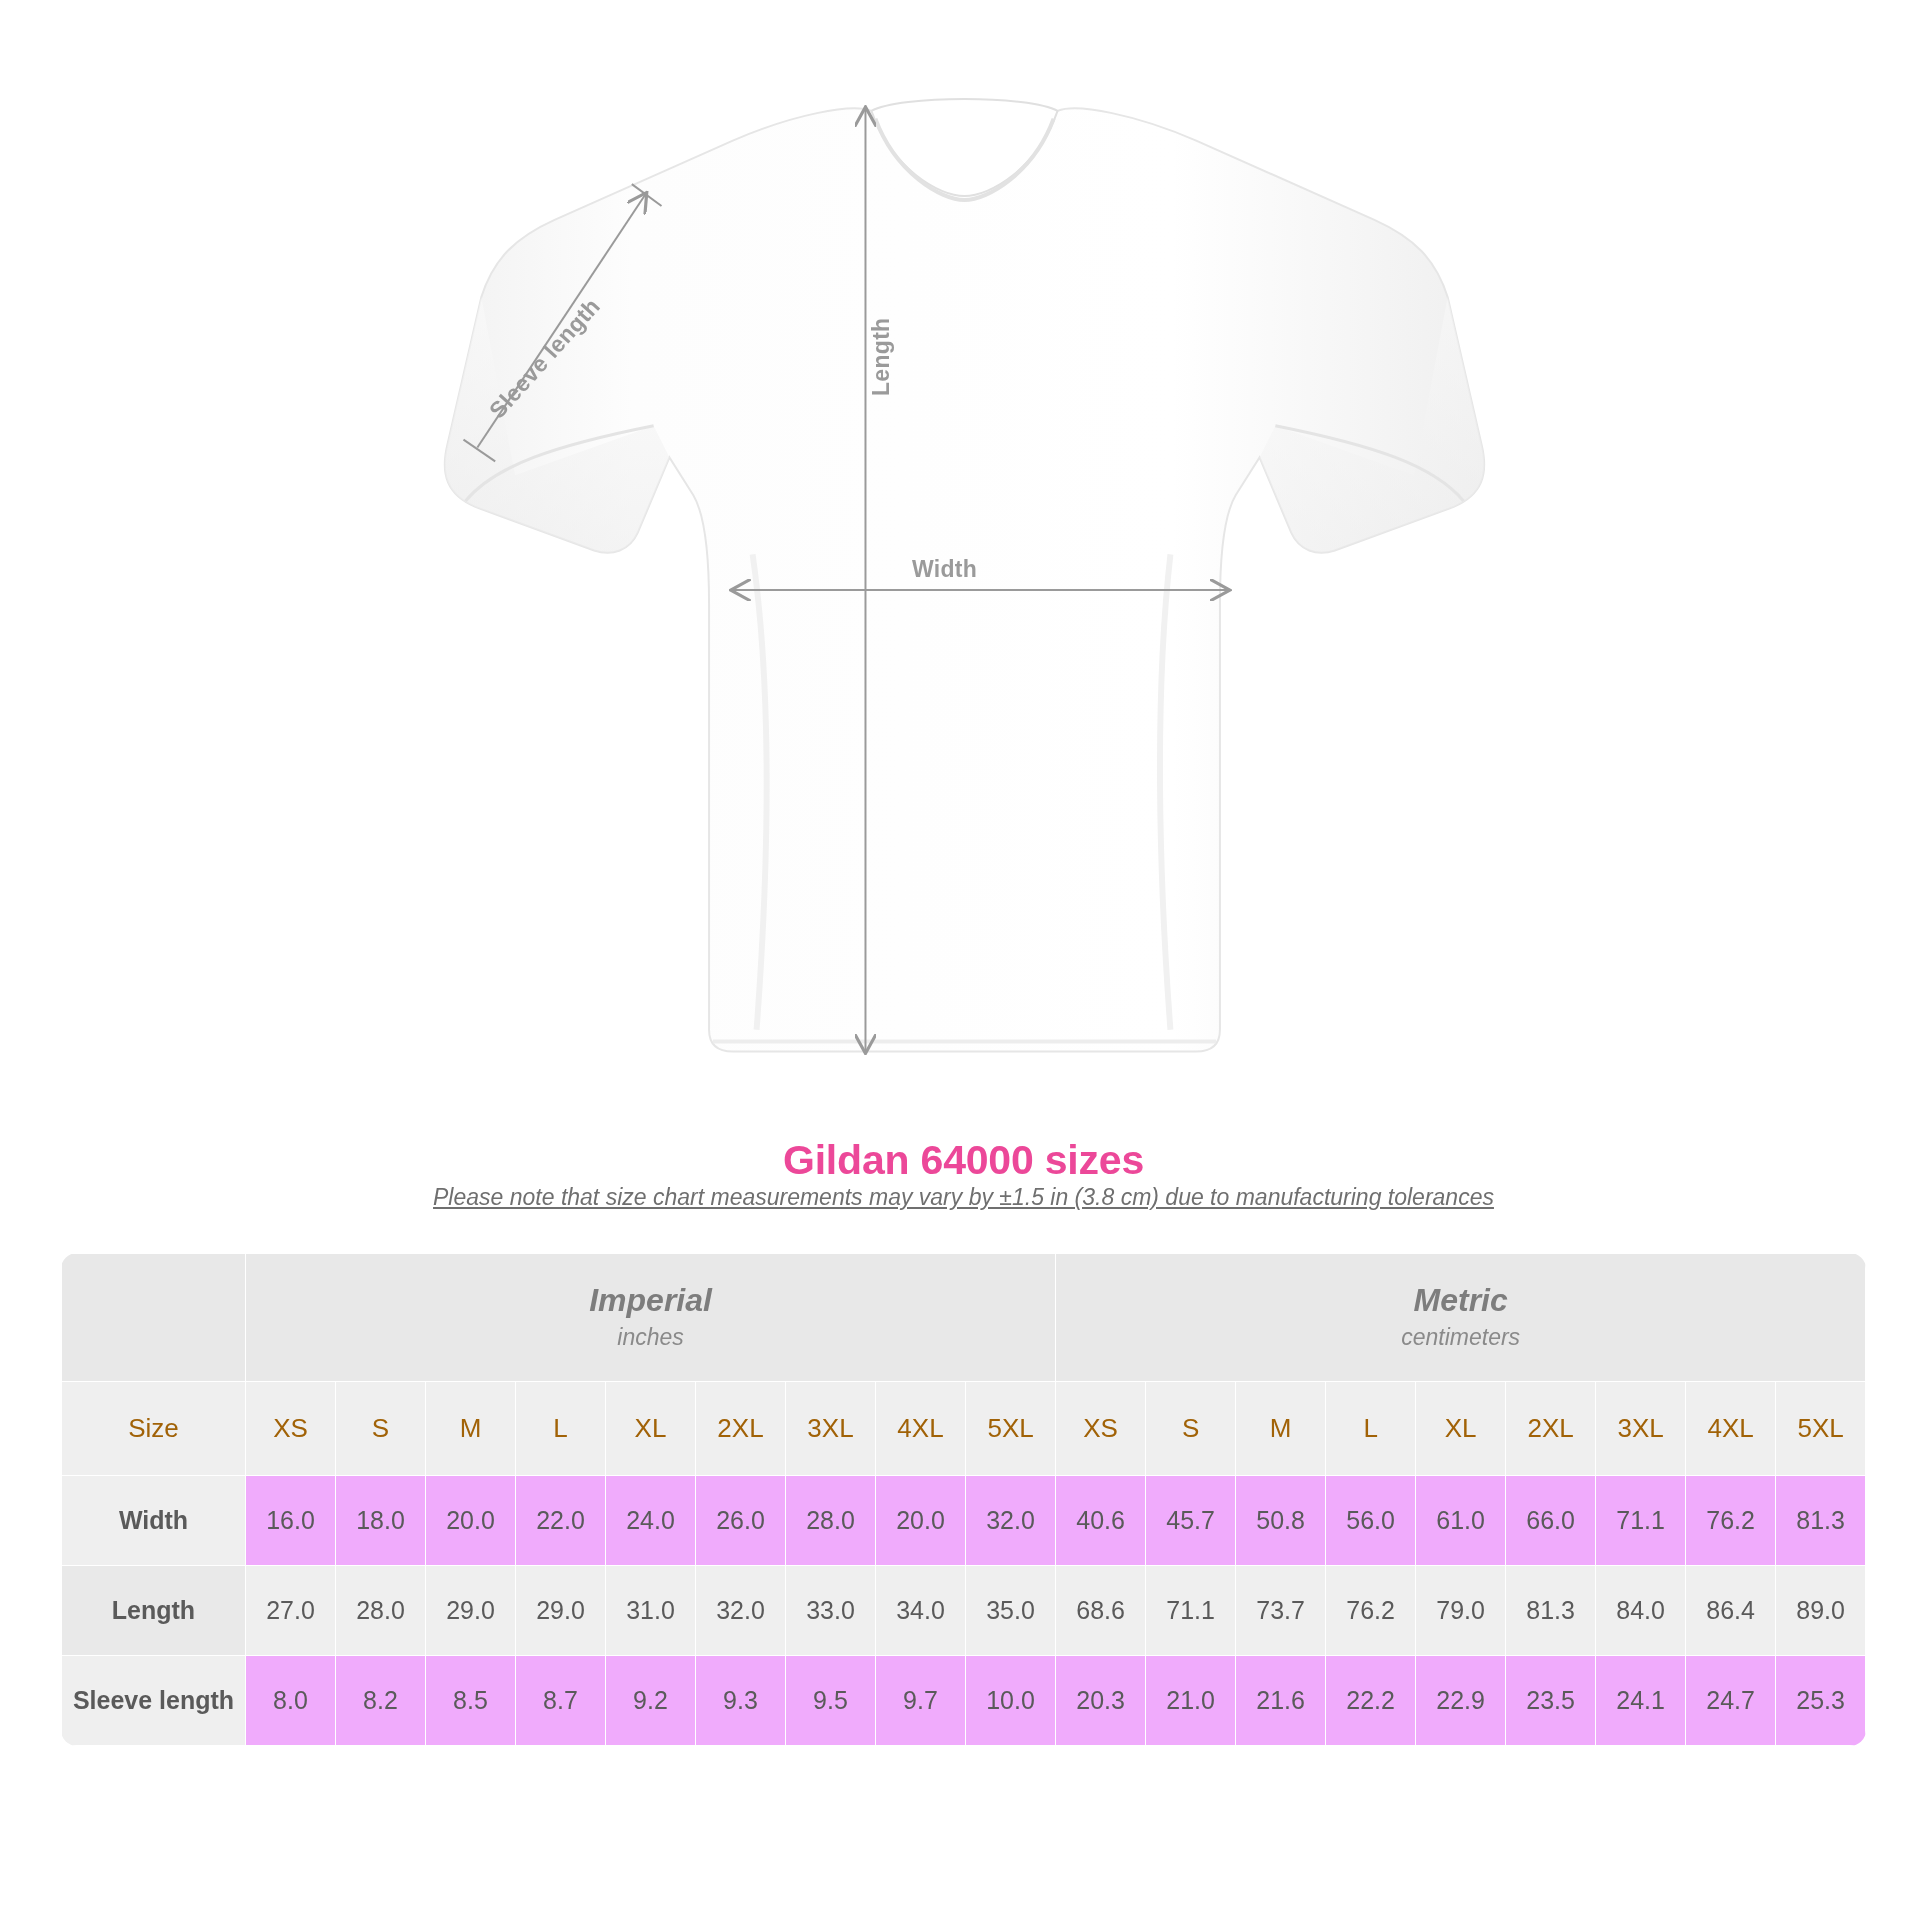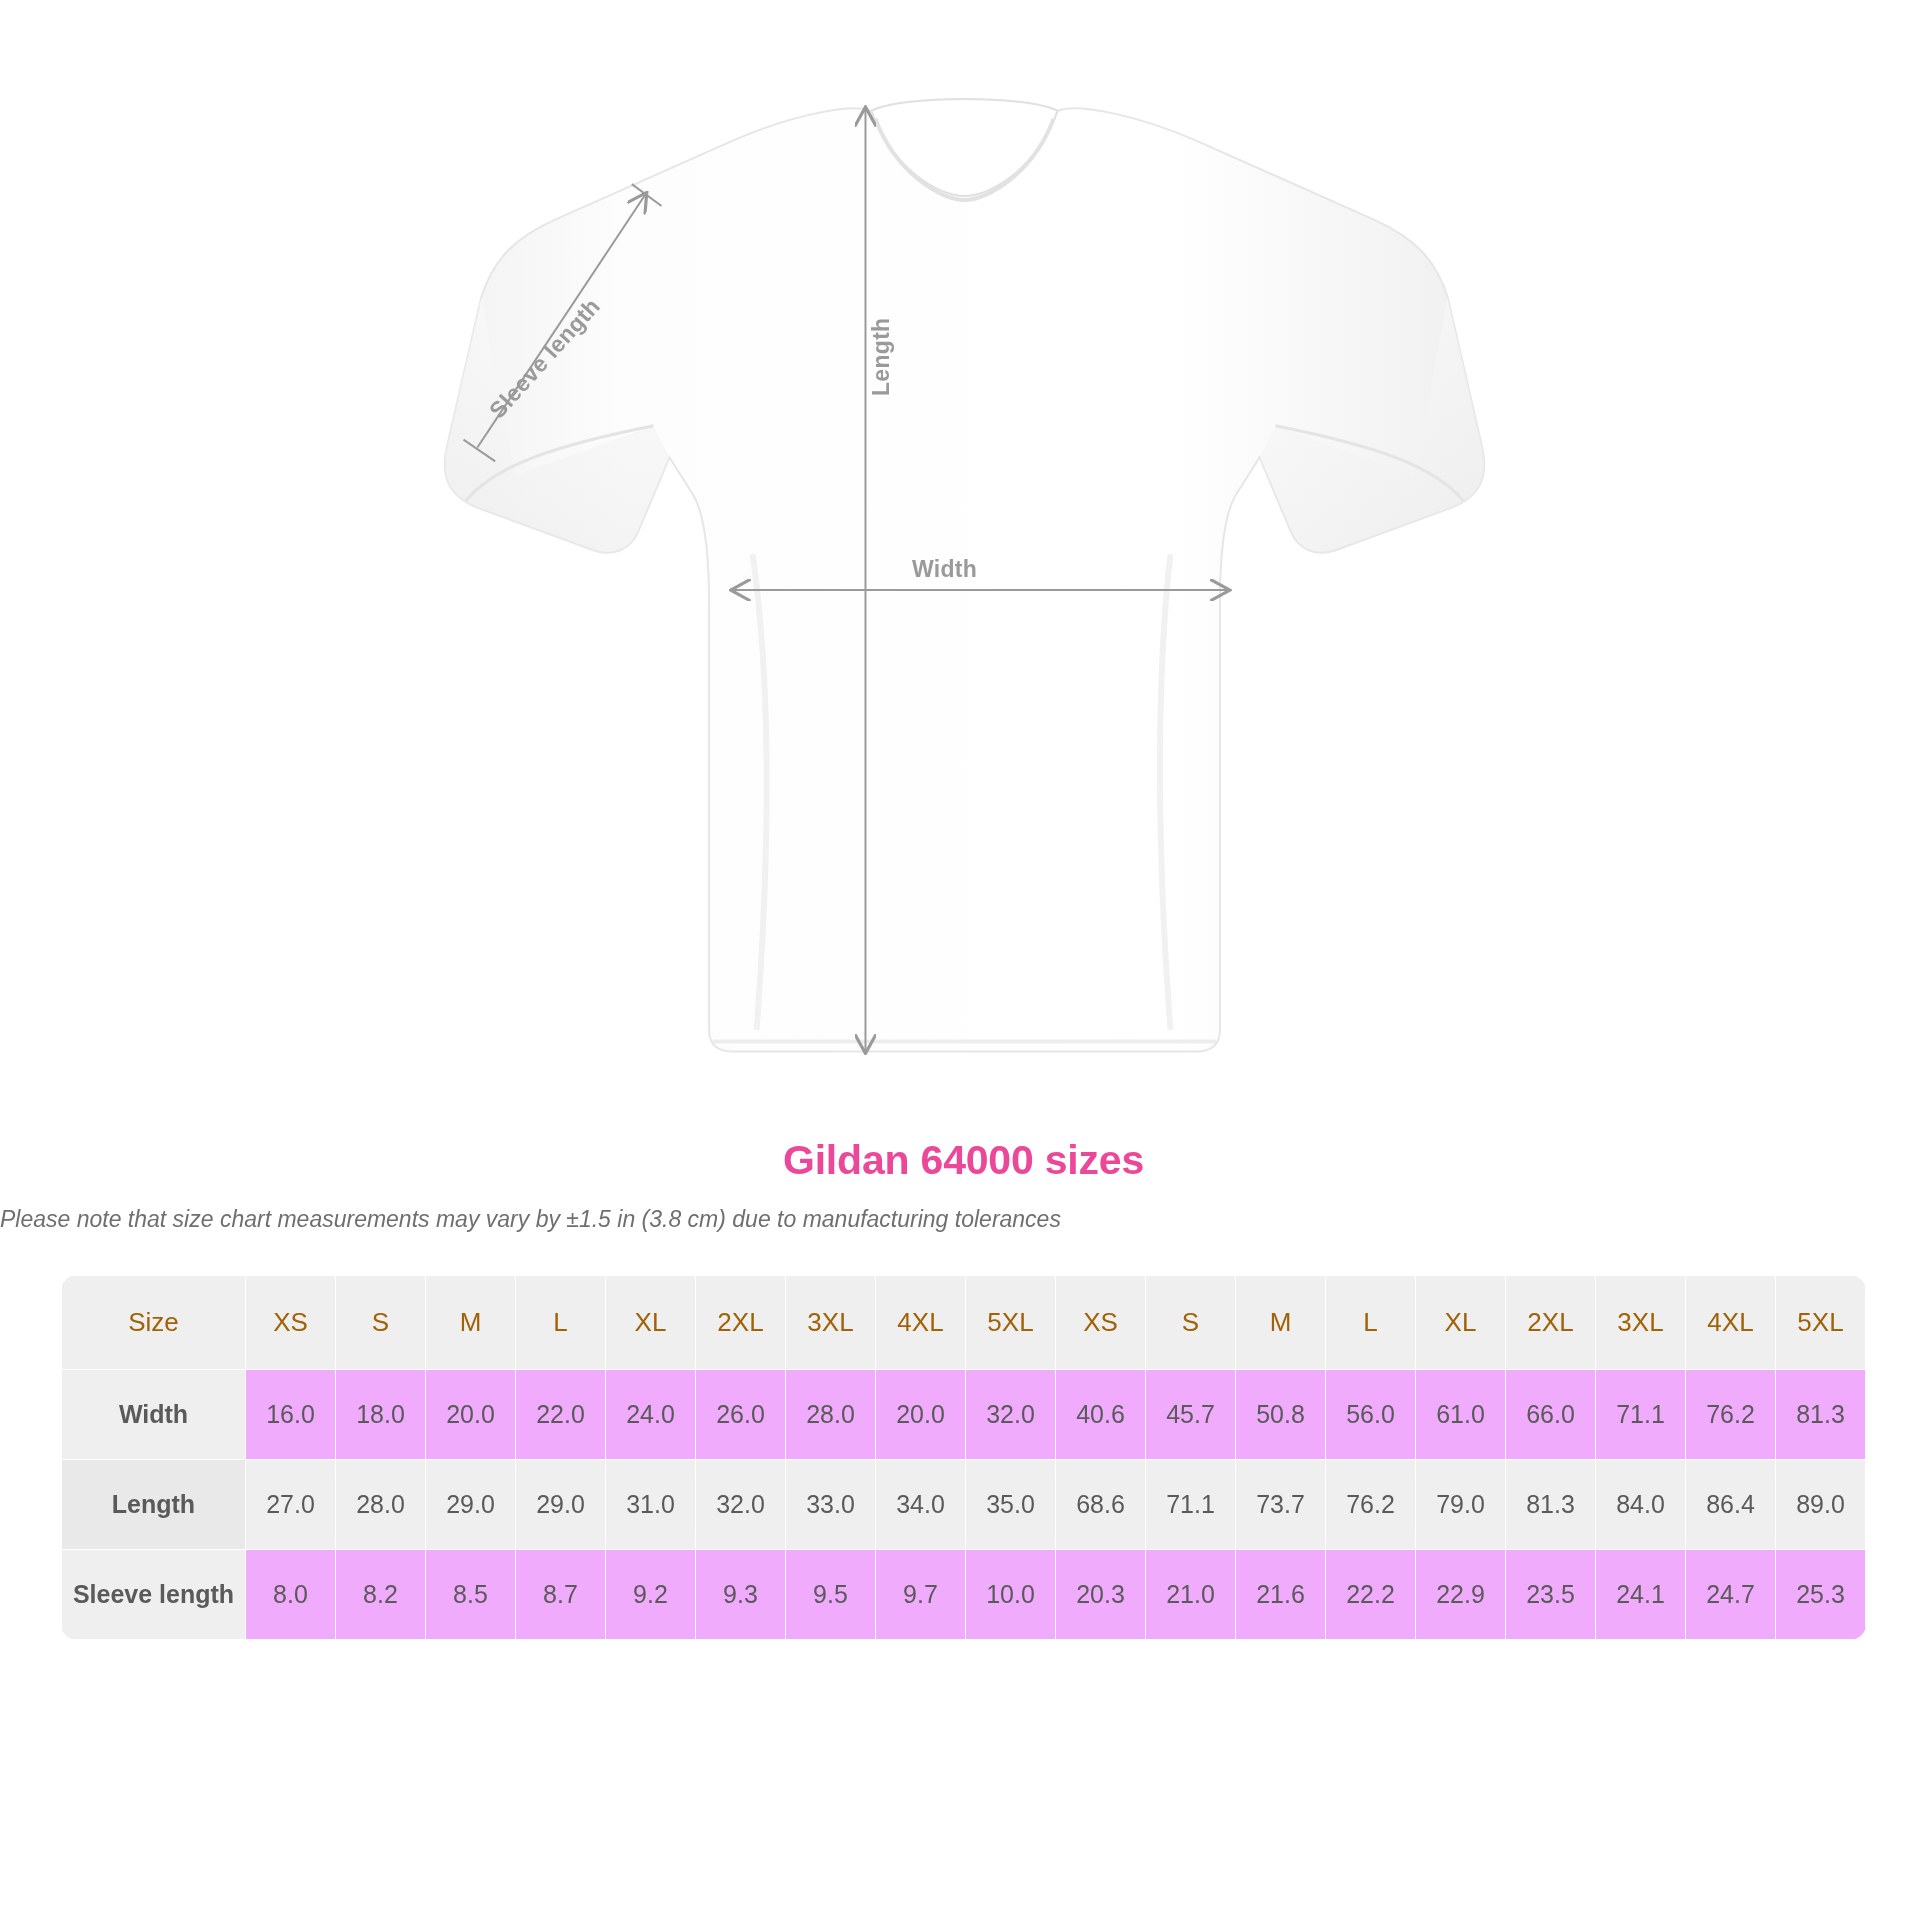--- a/index.html
+++ b/index.html
@@ -62,25 +62,25 @@
   
   .chart-title {
     text-align: center;
     font-size: 41px;
     font-weight: bold;
     color: #ec4899;
     margin-top: 38px;
     letter-spacing: -0.2px;
   }
   .chart-note {
-    text-align: left;
+    text-align: center;
     font-size: 23px;
     font-style: italic;
     color: #6f6f6f;
-    margin-top: 22px;
+    text-decoration: underline;
   }
 
   
   .table-wrap {
     margin: 42px 61px 0 61px;
     border-radius: 16px;
     overflow: hidden;
   }
   table.size-table {
     border-collapse: collapse;
@@ -255,20 +255,31 @@
           <col class="col-val">
           <col class="col-val">
           <col class="col-val">
           <col class="col-val">
         <col class="col-val">
           <col class="col-val">
           <col class="col-val">
           <col class="col-val">
       </colgroup>
       <tbody>
+        <tr>
+          <td class="corner-cell"></td>
+          <td class="unit-head" colspan="9">
+            <div class="unit-name">Imperial</div>
+            <div class="unit-sub">inches</div>
+          </td>
+          <td class="unit-head" colspan="9">
+            <div class="unit-name">Metric</div>
+            <div class="unit-sub">centimeters</div>
+          </td>
+        </tr>
 
         <tr class="header-row">
           <td class="rowlabel">Size</td>
           <td>XS</td>
           <td>S</td>
           <td>M</td>
           <td>L</td>
           <td>XL</td>
           <td>2XL</td>
           <td>3XL</td>

